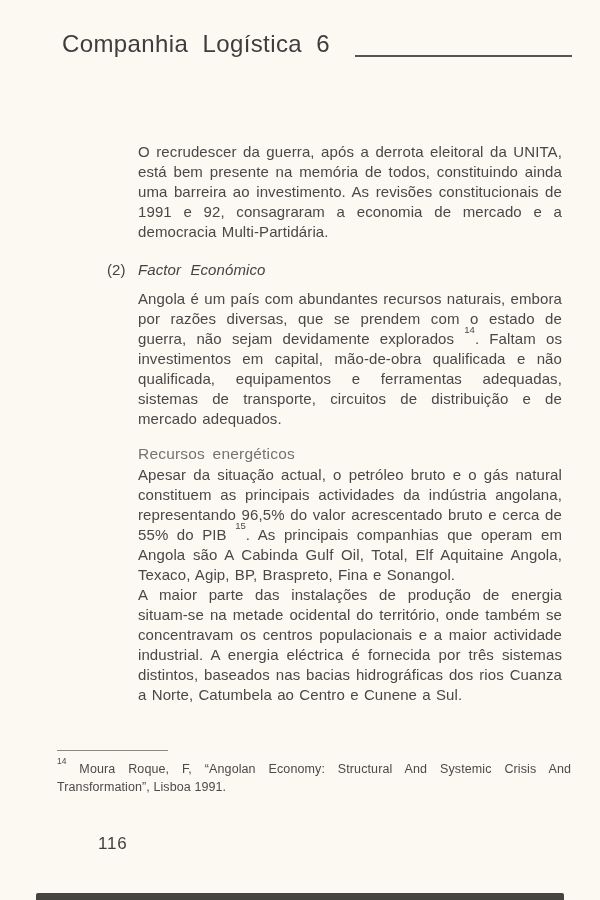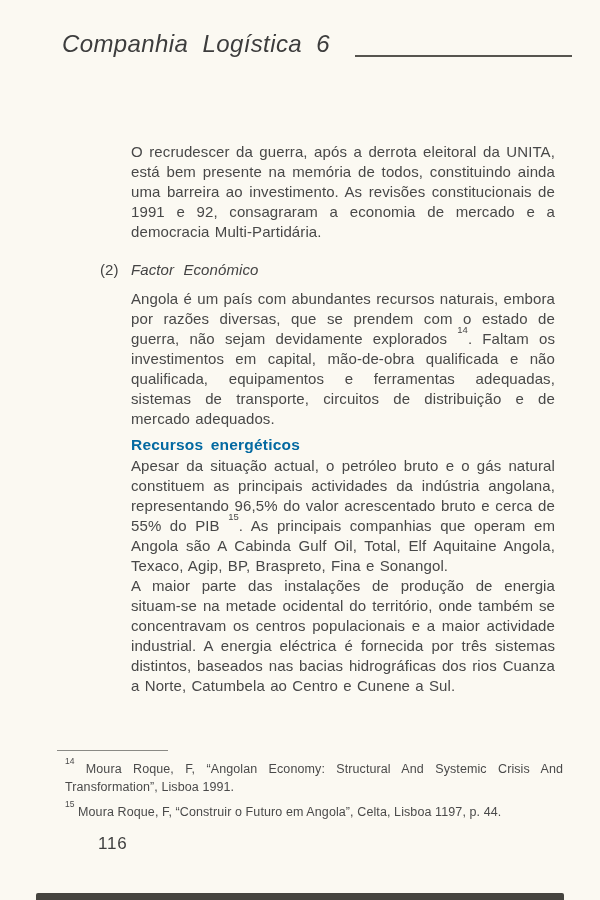--- a/index.html
+++ b/index.html
@@ -12,53 +12,53 @@
   }
   .page {
     position: relative;
     width: 600px; height: 900px;
     background: #fbf9f2;
   }
   
   .header-title {
     position: absolute; left: 62px; top: 30px;
     margin: 0;
-    font-size: 24px; font-style: italic; font-weight: 400;
+    font-size: 24px; font-weight: 400;
     color: #3d3d3d;
     letter-spacing: 0.4px; word-spacing: 7px;
   }
   .header-rule {
     position: absolute; left: 355px; top: 55px;
     width: 217px; height: 2px;
     background: #56554f;
   }
   
   .content {
-    position: absolute; left: 131px; top: 142px; width: 424px;
+    position: absolute; left: 138px; top: 142px; width: 424px;
     font-size: 15px; line-height: 20px;
     text-align: justify;
     letter-spacing: 0.1px; word-spacing: 1px;
   }
   .content p { margin: 0; }
   .item-row {
     position: relative;
     margin: 18px 0 9px 0;
     font-style: italic;
     word-spacing: 5px;
     color: #444;
   }
   .item-marker {
     position: absolute; left: -31px;
     font-style: normal;
     word-spacing: normal;
   }
   .section-heading {
-    margin: 6px 0 1px 0;
-    font-size: 15.5px; font-weight: bold;
-    color: #0369a1;
+    margin: 15px 0 1px 0;
+    font-size: 15.5px; font-weight: normal;
+    color: #737373;
     letter-spacing: 0.2px; word-spacing: 3px;
   }
   sup.fn-ref {
     font-size: 9.5px;
     line-height: 0;
     position: relative; top: -5px;
     letter-spacing: 0;
   }
   
   .footnotes {
@@ -66,21 +66,21 @@
     font-size: 12.5px; line-height: 17.5px;
     color: #4a4a4a;
     text-align: justify;
     letter-spacing: 0.1px;
   }
   .fn-rule {
     width: 111px; height: 1px;
     background: #8a8a85;
     margin: 0 0 10px 0;
   }
-  .footnotes p { margin: 8px; }
+  .footnotes p { margin: 0; }
   .footnotes sup.fn-ref { font-size: 8.5px; top: -4px; }
   
   .page-number {
     position: absolute; left: 55px; top: 834px;
     font-size: 17px; color: #3f3f3f;
     letter-spacing: 0.8px;
     margin-left: 43px;
   }
   
   .scan-bar {
@@ -114,20 +114,19 @@
     <p><span>Apesar da situação actual, o petróleo bruto e o gás natural constituem as principais actividades da indústria angolana, representando 96,5% do valor acrescentado bruto e cerca de 55% do PIB </span><sup class="fn-ref">15</sup><span>. As principais companhias que operam em Angola são A Cabinda Gulf Oil, Total, Elf Aquitaine Angola, Texaco, Agip, BP, Braspreto, Fina e Sonangol.</span></p>
 
 
     <p>A maior parte das instalações de produção de energia situam-se na metade ocidental do território, onde também se concentravam os centros populacionais e a maior actividade industrial. A energia eléctrica é fornecida por três sistemas distintos, baseados nas bacias hidrográficas dos rios Cuanza a Norte, Catumbela ao Centro e Cunene a Sul.</p>
 
   </main>
 
   <footer class="footnotes">
     <div class="fn-rule"></div>
     <p><sup class="fn-ref">14</sup><span> Moura Roque, F, “Angolan Economy: Structural And Systemic Crisis And Transformation”, Lisboa 1991.</span></p>
-    <p><sup class="fn-ref">15</sup><span> Moura Roque, F, “Construir o Futuro em Angola”, Celta, Lisboa 1197, p. 44.</span></p>
   </footer>
 
   <div class="page-number">116</div>
 
   <div class="scan-bar"></div>
 
 </div>
 
 </body></html>

